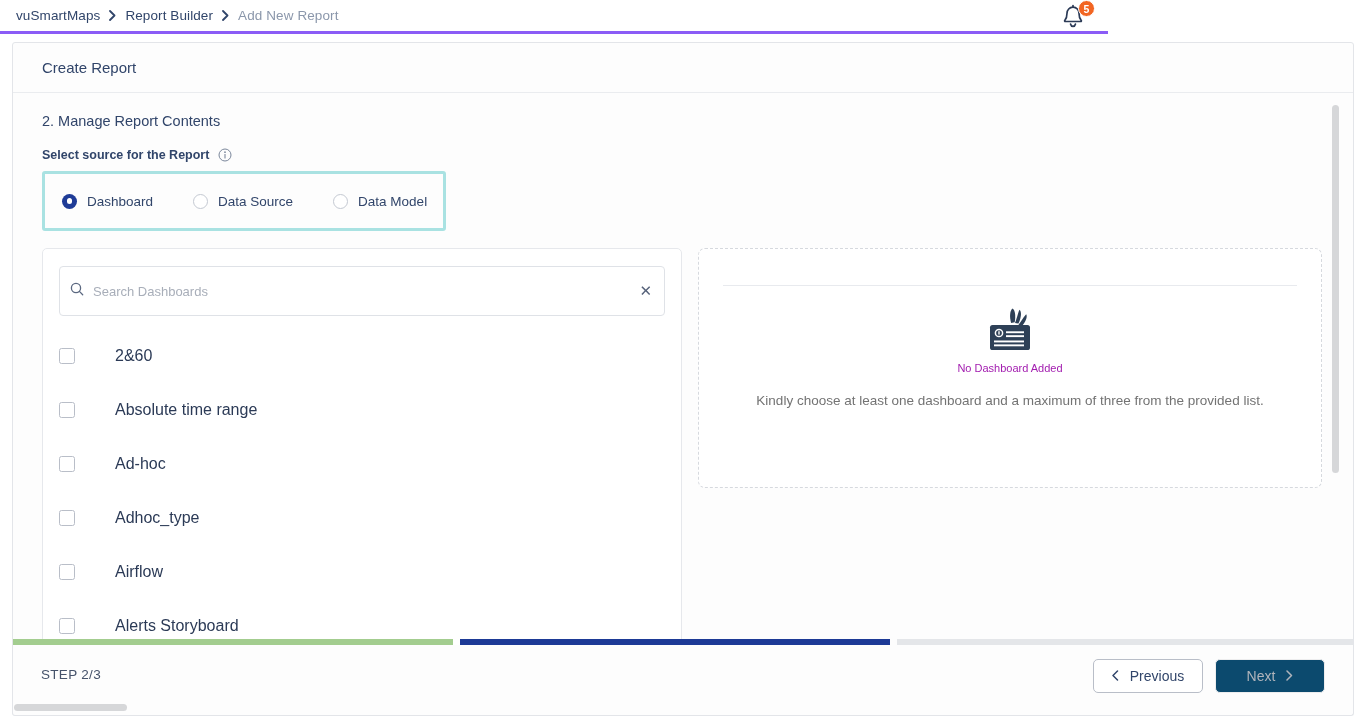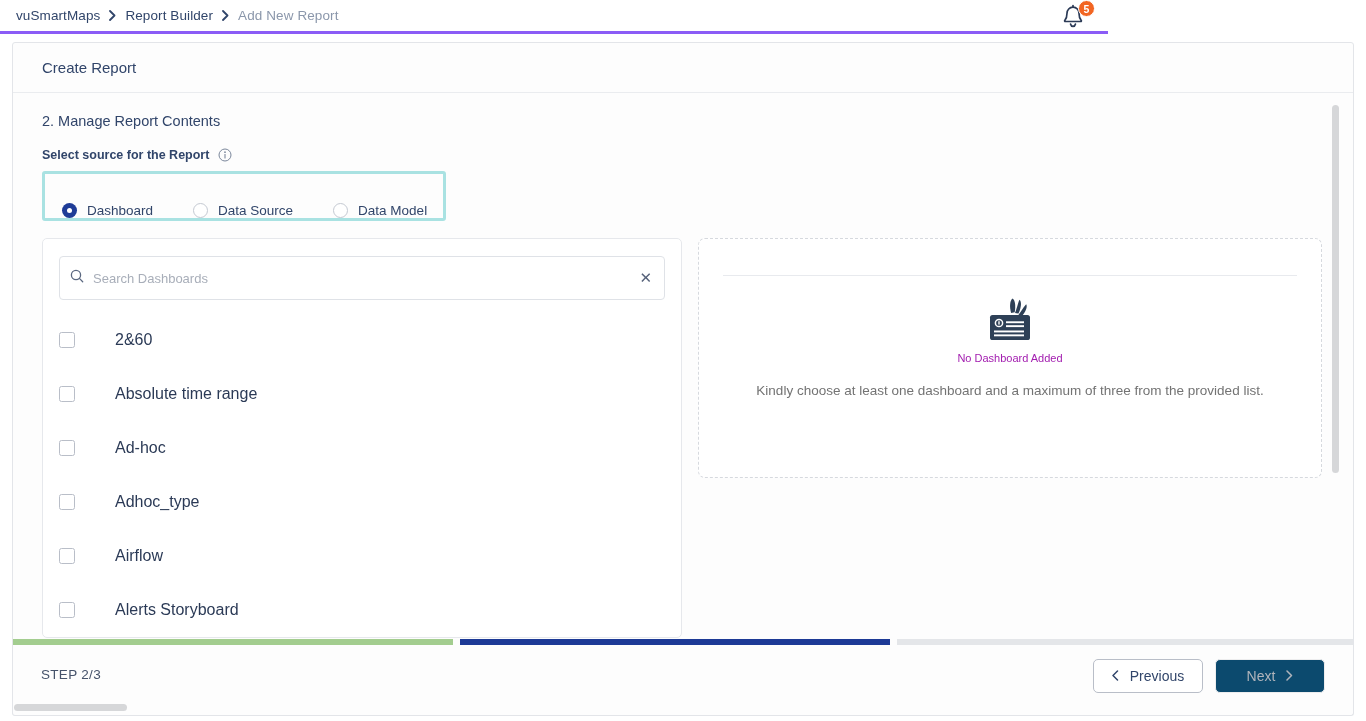--- a/index.html
+++ b/index.html
@@ -66,24 +66,24 @@
   .src-label {
     font-size: 12.5px; font-weight: bold; color: #31456a;
     margin-top: 19px;
     display: flex; align-items: center; gap: 9px;
   }
   .info-icon { display: inline-flex; }
 
   
   .radio-box {
     margin-top: 9px;
-    width: 404px; height: 50px;
+    width: 404px; height: 60px;
     border: 3px solid #a9e2e2;
     border-radius: 3px;
-    display: flex; align-items: flex-end;
+    display: flex; align-items: center;
     padding-left: 17px;
   }
   .radio-item {
     display: flex; align-items: center; gap: 10px;
     font-size: 13.5px; color: #31456a;
   }
   .radio-item + .radio-item { margin-left: 40px; }
   .rdot {
     width: 15px; height: 15px; border-radius: 50%;
     border: 1.5px solid #c4c9d2; background: #fff;
@@ -109,21 +109,21 @@
     margin-top: 17px;
   }
   .left-panel {
     width: 640px; height: 400px;
     border: 1px solid #e6e8ec; border-radius: 5px;
     background: #fff; overflow: hidden;
     position: relative;
   }
   .search-row { padding: 17px 16px 0 16px; }
   .search-box {
-    height: 44px; border: 1px solid #dfe2e7; border-radius: 4px;
+    height: 50px; border: 1px solid #dfe2e7; border-radius: 4px;
     display: flex; align-items: center;
     padding: 0 10px 0 10px; background: #fff;
   }
   .search-box .ph {
     flex: 1; font-size: 13px; color: #a8aeb9; margin-left: 9px;
   }
   .clear-x {
     font-size: 15px; color: #56627a; cursor: pointer;
     line-height: 1; padding: 2px 2px 4px 2px;
   }

